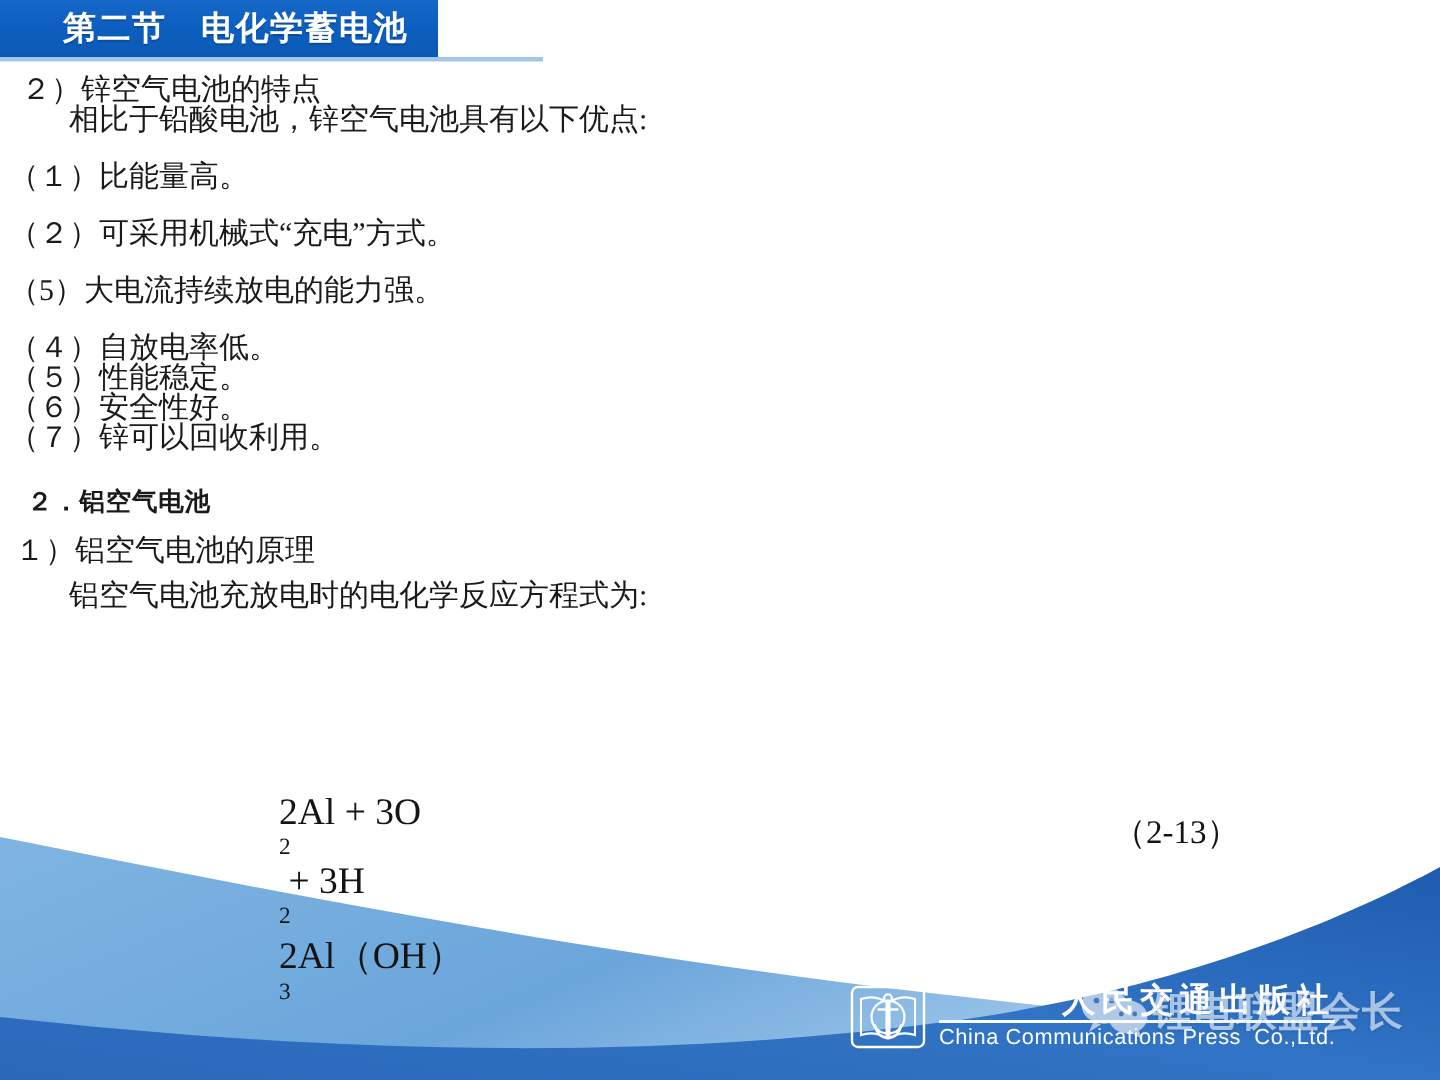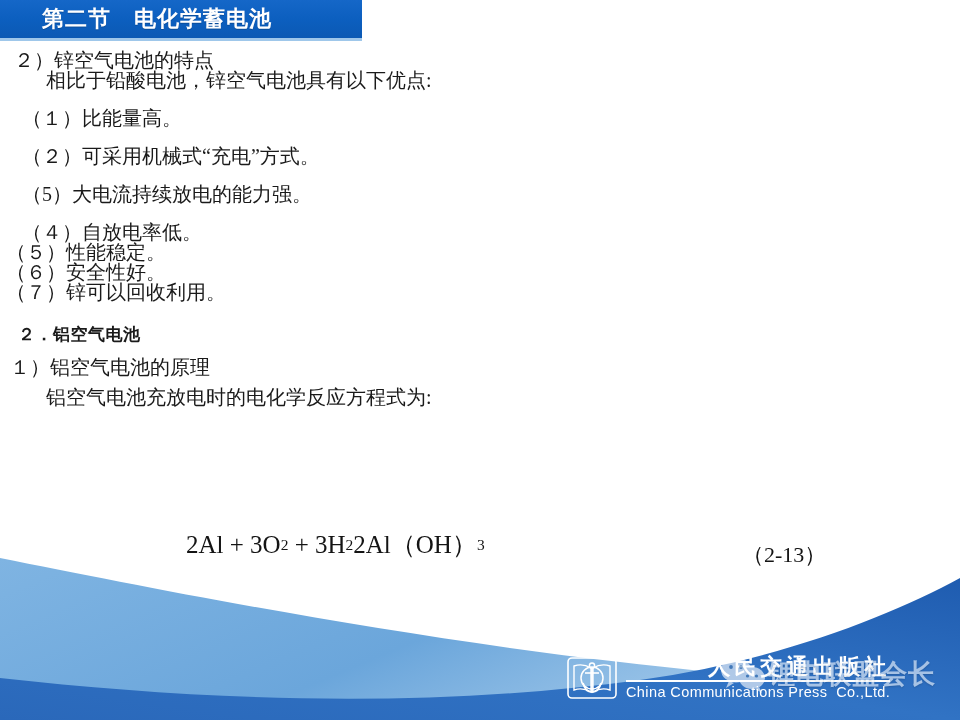--- a/index.html
+++ b/index.html
@@ -14,21 +14,21 @@
     overflow: hidden;
     background: #ffffff;
     font-family: "Liberation Serif", "DejaVu Serif", serif;
   }
 
   
   .header-banner {
     position: absolute;
     left: 0;
     top: 0;
-    width: 362px;
+    width: 292px;
     height: 38px;
     background: linear-gradient(to bottom, #1567c8 0%, #0c5fbf 50%, #0b59b4 100%);
     display: flex;
     align-items: center;
     z-index: 6;
   }
   .header-title {
     color: #ffffff;
     font-family: "Liberation Sans", "DejaVu Sans", sans-serif;
     font-weight: bold;
@@ -57,21 +57,21 @@
     z-index: 4;
   }
   .line {
     color: #1a1a1a;
     font-size: 20px;
     line-height: 1.0;
     white-space: pre;
   }
   .lvl-a { margin-left: 14px; margin-top: 6px; }
   .lvl-b { margin-left: 46px; margin-top: 0; }
-  .item  { margin-left: 22px;  margin-top: 18px; }
+  .item  { margin-left: 6px;  margin-top: 18px; }
   .item-tight { margin-left: 6px; }
   .sec-head {
     margin-left: 18px;
     margin-top: 24px;
     font-weight: bold;
     font-size: 17px;
     letter-spacing: 0.5px;
   }
   .sub-a { margin-left: 10px; margin-top: 14px; }
   .sub-b { margin-left: 46px; margin-top: 10px; }
@@ -86,22 +86,23 @@
     z-index: 4;
   }
   .equation {
     position: absolute;
     left: 186px;
     top: 8px;
     font-family: "Liberation Serif", "DejaVu Serif", serif;
     font-size: 25px;
     color: #141414;
     display: flex;
-    align-items: center;
-    white-space: pre;
+    align-items: flex-start;
+    white-space: pre;
+    flex-direction: column;
   }
   .equation sub {
     font-size: 0.62em;
     vertical-align: -0.32em;
   }
   .eq-arrow {
     display: inline-flex;
     flex-direction: column;
     align-items: center;
     justify-content: center;

